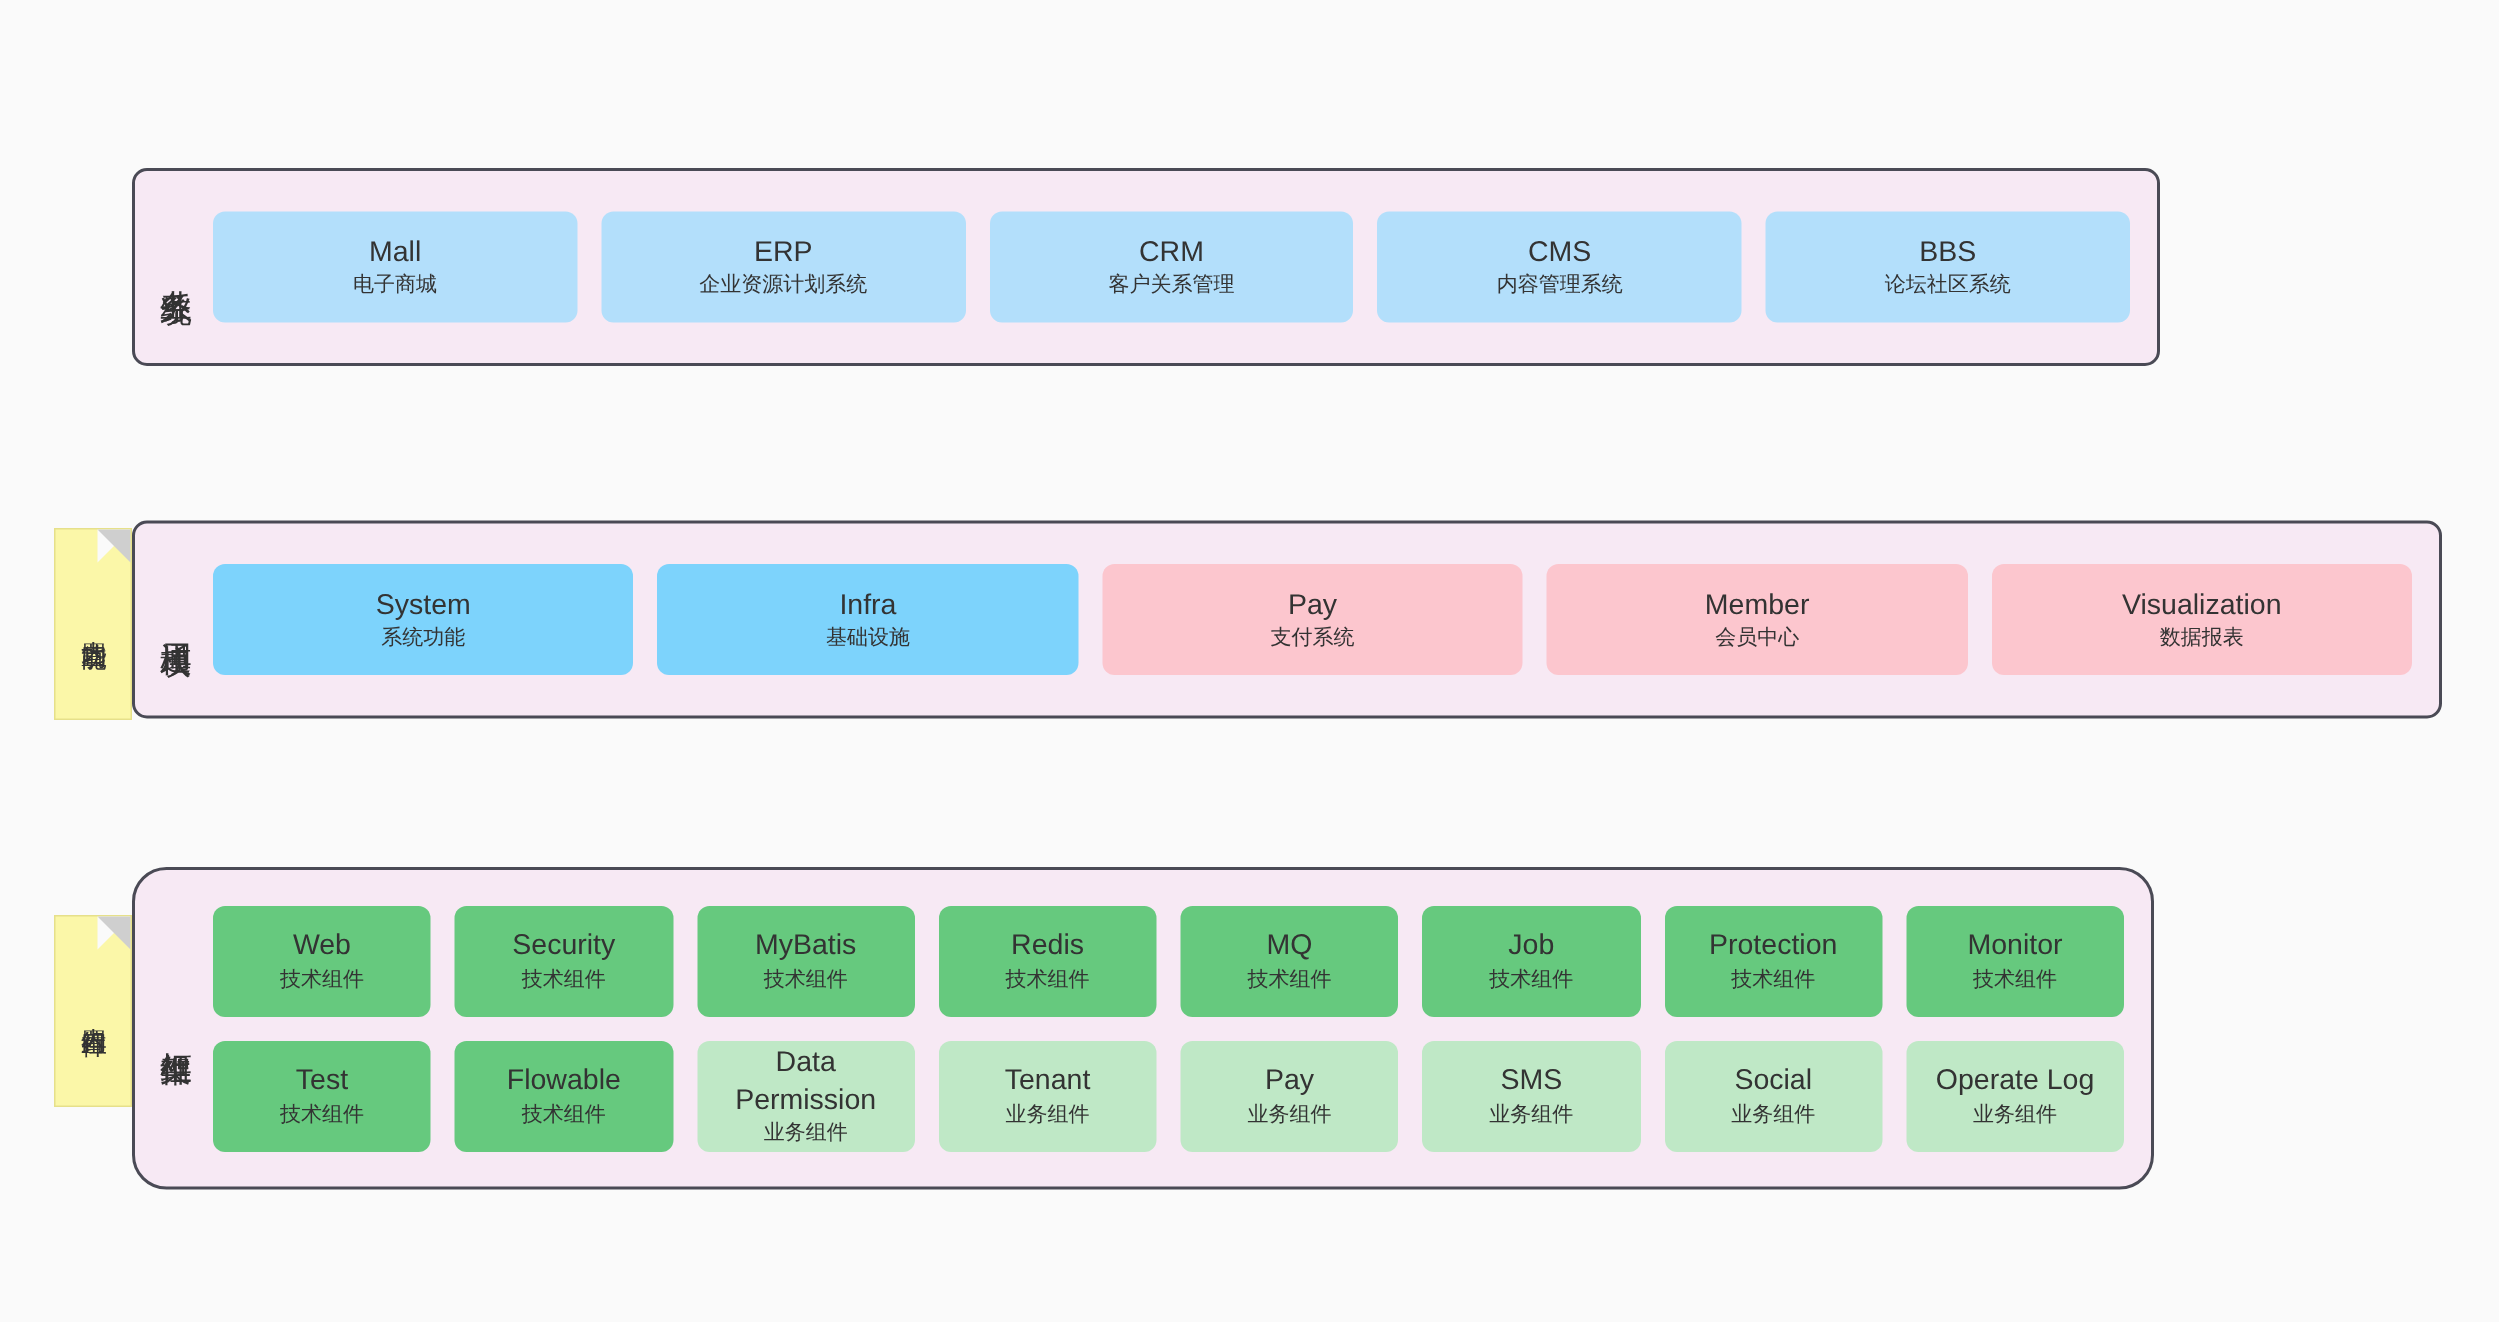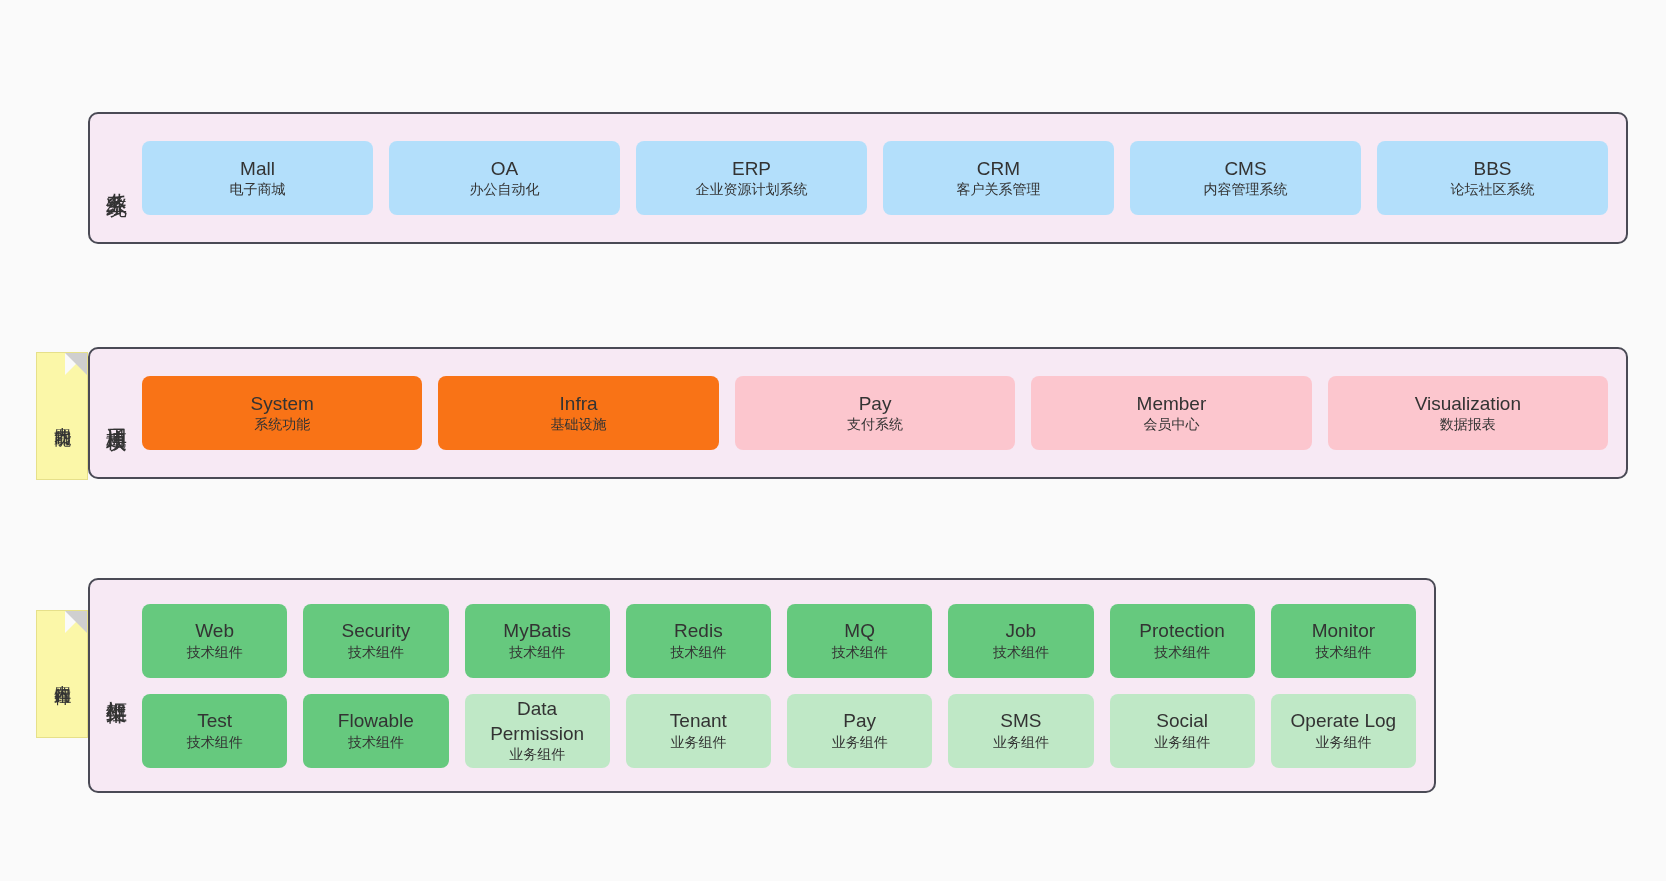--- a/index.html
+++ b/index.html
@@ -86,33 +86,33 @@
     color: #333333;
     white-space: normal;
   }
   .card .t2 {
     font-size: 14px;
     line-height: 1.28;
     color: #333333;
   }
 
   .c-blue        { background: #b3dffb; }
-  .c-red         { background: #f97316; text-align: right; }
+  .c-red         { background: #7dd3fc; text-align: right; }
   .c-pink        { background: #fcc6ce; }
   .c-green       { background: #66c97e; }
   .c-green-light { background: #bfe8c6; }
 
   
-  #layer-business  { left: 88px;  top: 112px; width: 1540px; height: 132px; }
+  #layer-business  { left: 88px;  top: 112px; width: 1352px; height: 132px; }
   #layer-business .card { height: 74px; }
 
   #layer-modules   { left: 88px;  top: 347px; width: 1540px; height: 132px; }
   #layer-modules .card { height: 74px; }
 
-  #layer-framework { left: 88px;  top: 578px; width: 1348px; height: 215px; }
+  #layer-framework { left: 88px;  top: 578px; width: 1348px; height: 215px; border-radius: 23px; }
   #layer-framework .card { height: 74px; }
 
   
   .note {
     position: absolute;
     width: 52px;
     background: #fbf7a8;
     border: 1px solid #e6e08a;
     box-sizing: border-box;
     display: flex;
@@ -180,24 +180,20 @@
 
 <div id="canvas">
 
   <div class="layer" id="layer-business">
     <div class="layer-label">业务系统</div>
     <div class="layer-body">
       <div class="row">
         <div class="card c-blue">
           <div class="t1">Mall</div>
           <div class="t2">电子商城</div>
-        </div>
-        <div class="card c-blue">
-          <div class="t1">OA</div>
-          <div class="t2">办公自动化</div>
         </div>
         <div class="card c-blue">
           <div class="t1">ERP</div>
           <div class="t2">企业资源计划系统</div>
         </div>
         <div class="card c-blue">
           <div class="t1">CRM</div>
           <div class="t2">客户关系管理</div>
         </div>
         <div class="card c-blue">

